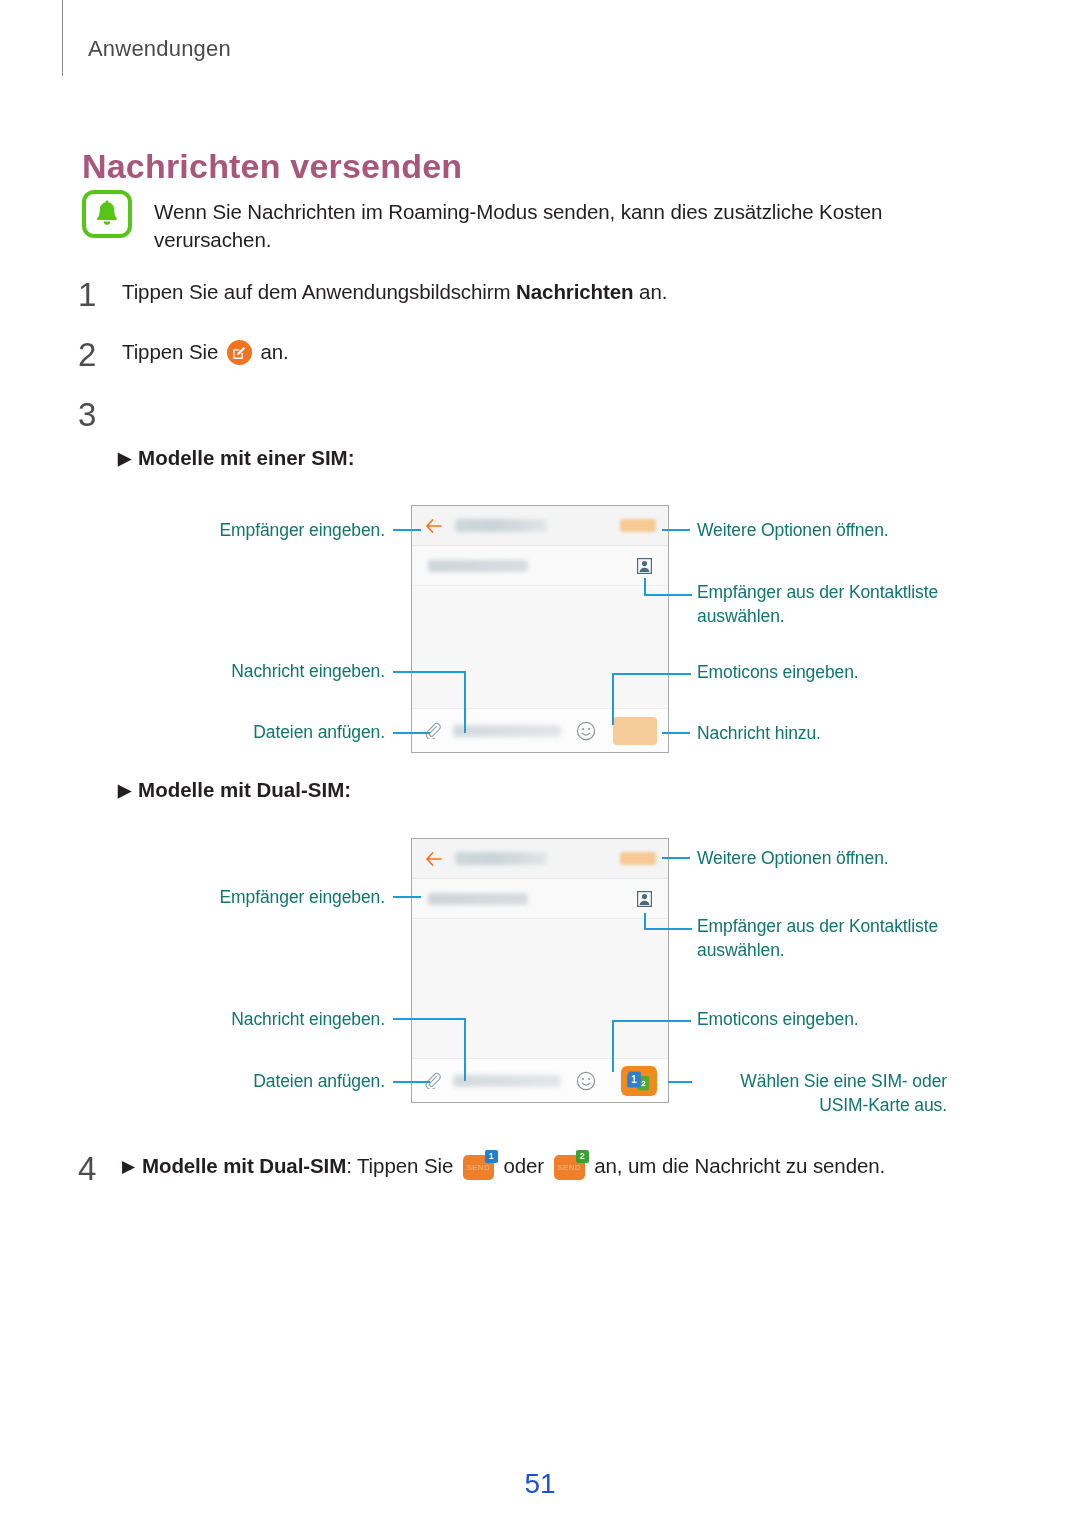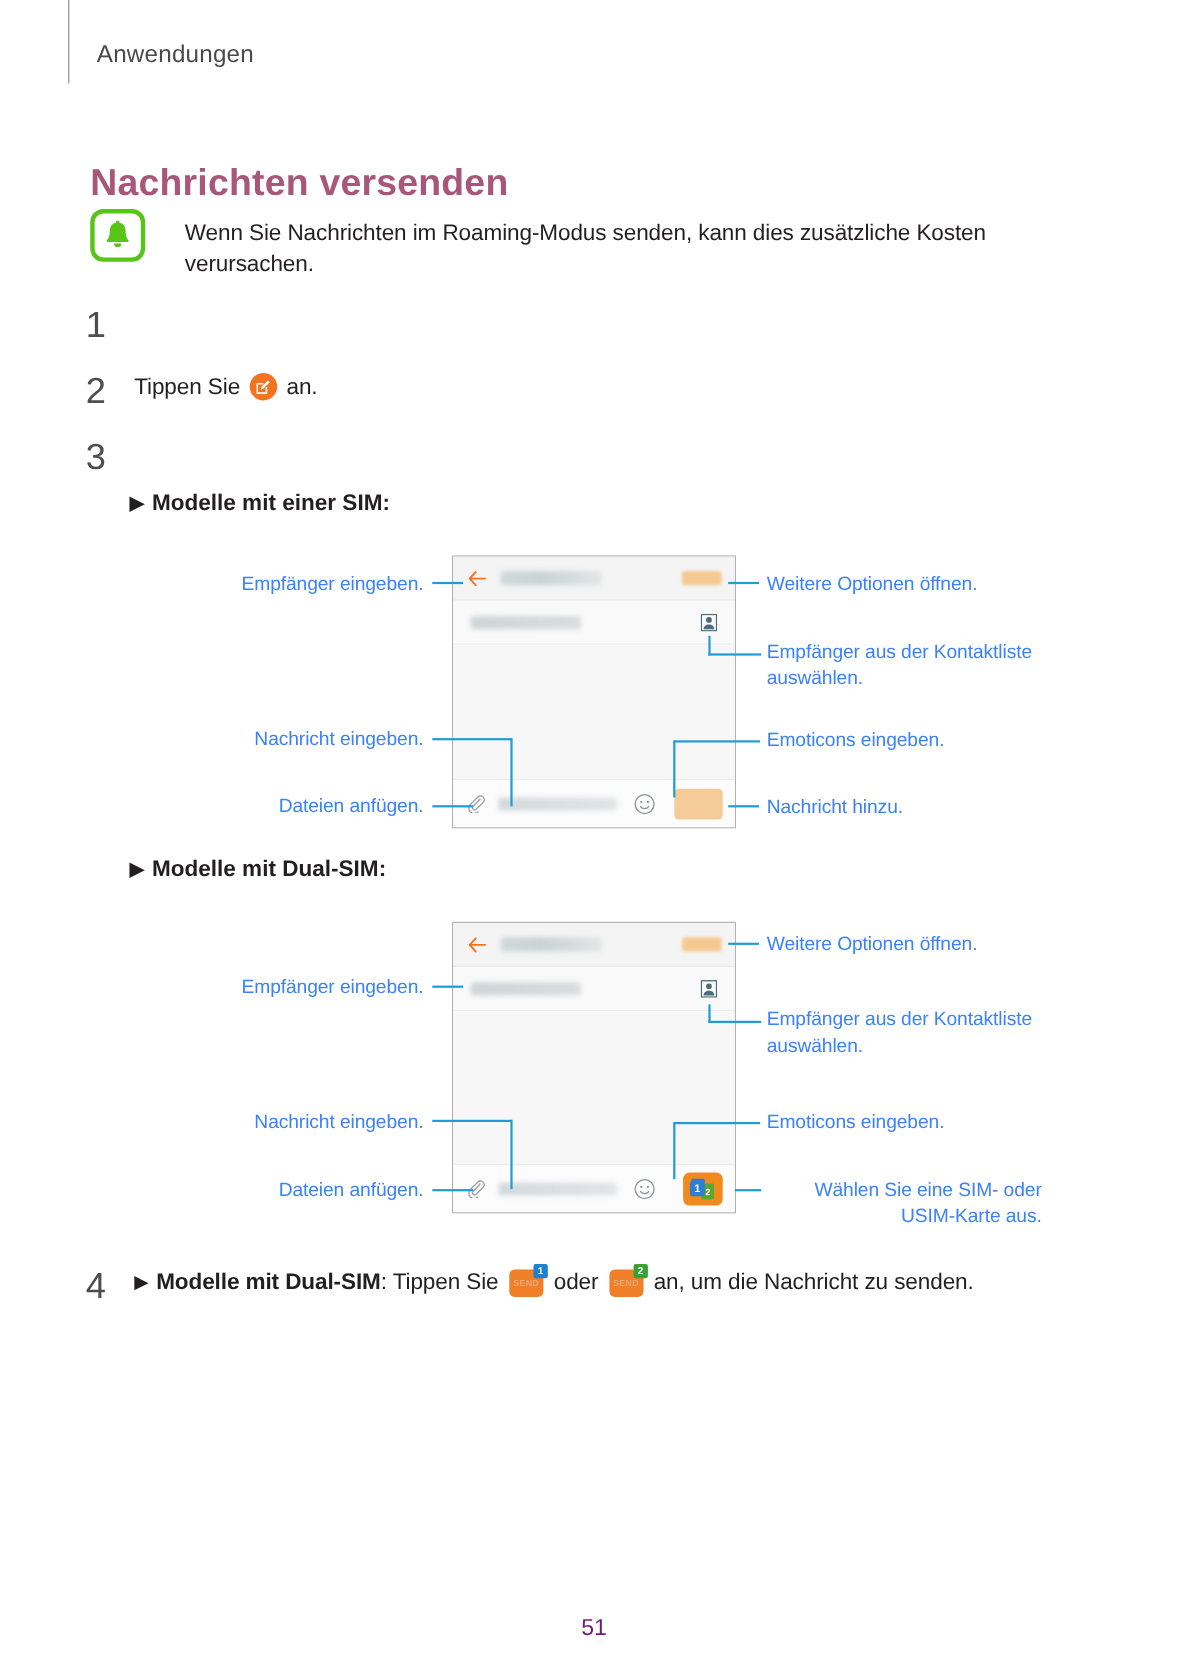--- a/index.html
+++ b/index.html
@@ -23,21 +23,21 @@
     font-size:22px; color:#4a4a4a; letter-spacing:.2px;
   }
   .page-title{
     position:absolute; left:82px; top:124px;
     font-size:34px; font-weight:bold; color:#a8577a; letter-spacing:.2px;
   }
 
   
   .note{
     position:absolute; left:82px; top:190px; width:920px;
-    display:flex; align-items:flex-start; gap:36px;
+    display:flex; align-items:flex-start; gap:22px;
   }
   .note-icon{
     width:50px; height:48px; flex:0 0 auto;
     border:4px solid #57c418; border-radius:12px;
     position:relative; background:#fff;
   }
   .note-icon svg{ position:absolute; left:50%; top:50%; transform:translate(-50%,-50%); }
   .note-text{
     font-size:20.5px; line-height:1.35; color:#231f20; padding-top:8px;
     letter-spacing:-.1px;
@@ -141,29 +141,29 @@
     width:44px; height:28px; border-radius:4px; background:#f5cc99;
   }
   .send-dual{
     position:absolute; right:11px; top:50%; transform:translateY(-50%);
     width:36px; height:30px; border-radius:6px; background:#f08a1e;
     display:flex; align-items:center; justify-content:center;
   }
 
   .lead{ position:absolute; background:#1f9bd8; }
   .callout{
-    position:absolute; font-size:17.5px; line-height:1.35; color:#3b82f6;
+    position:absolute; font-size:17.5px; line-height:1.35; color:#0f766e;
     letter-spacing:-.1px;
   }
   .callout.right{ text-align:left; }
   .callout.left{ text-align:right; }
 
   .page-number{
     position:absolute; left:0; right:0; top:1468px; text-align:center;
-    font-size:21px; color:#701a75;
+    font-size:28px; color:#1d4ed8;
   }
 </style>
 </head>
 <body>
 
 <div class="corner-rule"></div>
 <div class="breadcrumb">Anwendungen</div>
 <h1 class="page-title">Nachrichten versenden</h1>
 
 <div class="note">
@@ -172,20 +172,23 @@
       <path d="M13 2.2c-4.4 0-7.2 3.2-7.2 7.6 0 5.4-1.6 7.4-2.6 8.6-.5.6-.1 1.5.7 1.5h18.2c.8 0 1.2-.9.7-1.5-1-1.2-2.6-3.2-2.6-8.6 0-4.4-2.8-7.6-7.2-7.6z" fill="#57c418"></path>
       <path d="M13 0.4c.9 0 1.6.7 1.6 1.6S13.9 3.6 13 3.6s-1.6-.7-1.6-1.6S12.1.4 13 .4z" fill="#57c418"></path>
       <path d="M9.6 21.4h6.8c0 1.9-1.5 3.4-3.4 3.4s-3.4-1.5-3.4-3.4z" fill="#57c418"></path>
     </svg>
   </div>
   <div class="note-text">Wenn Sie Nachrichten im Roaming-Modus senden, kann dies zusätzliche Kosten verursachen.</div>
 </div>
 
 <div class="step" id="step1">
   <div class="step-num">1</div>
+  <div class="step-body">
+    <span>Tippen Sie auf dem Anwendungsbildschirm </span><b>Nachrichten</b><span> an.</span>
+  </div>
 </div>
 
 <div class="step" id="step2">
   <div class="step-num">2</div>
   <div class="step-body">
     <span>Tippen Sie </span><span class="inline-compose"><svg width="14" height="14" viewBox="0 0 14 14">
           <path d="M1.2 3.2h6.2v1.4H2.6v6.9h6.9V6.9h1.4v6.2H1.2z" fill="#fff"></path>
           <path d="M11.6.9l1.6 1.6-5.9 5.9-2.2.6.6-2.2z" fill="#fff"></path>
         </svg></span><span> an.</span>
   </div>

